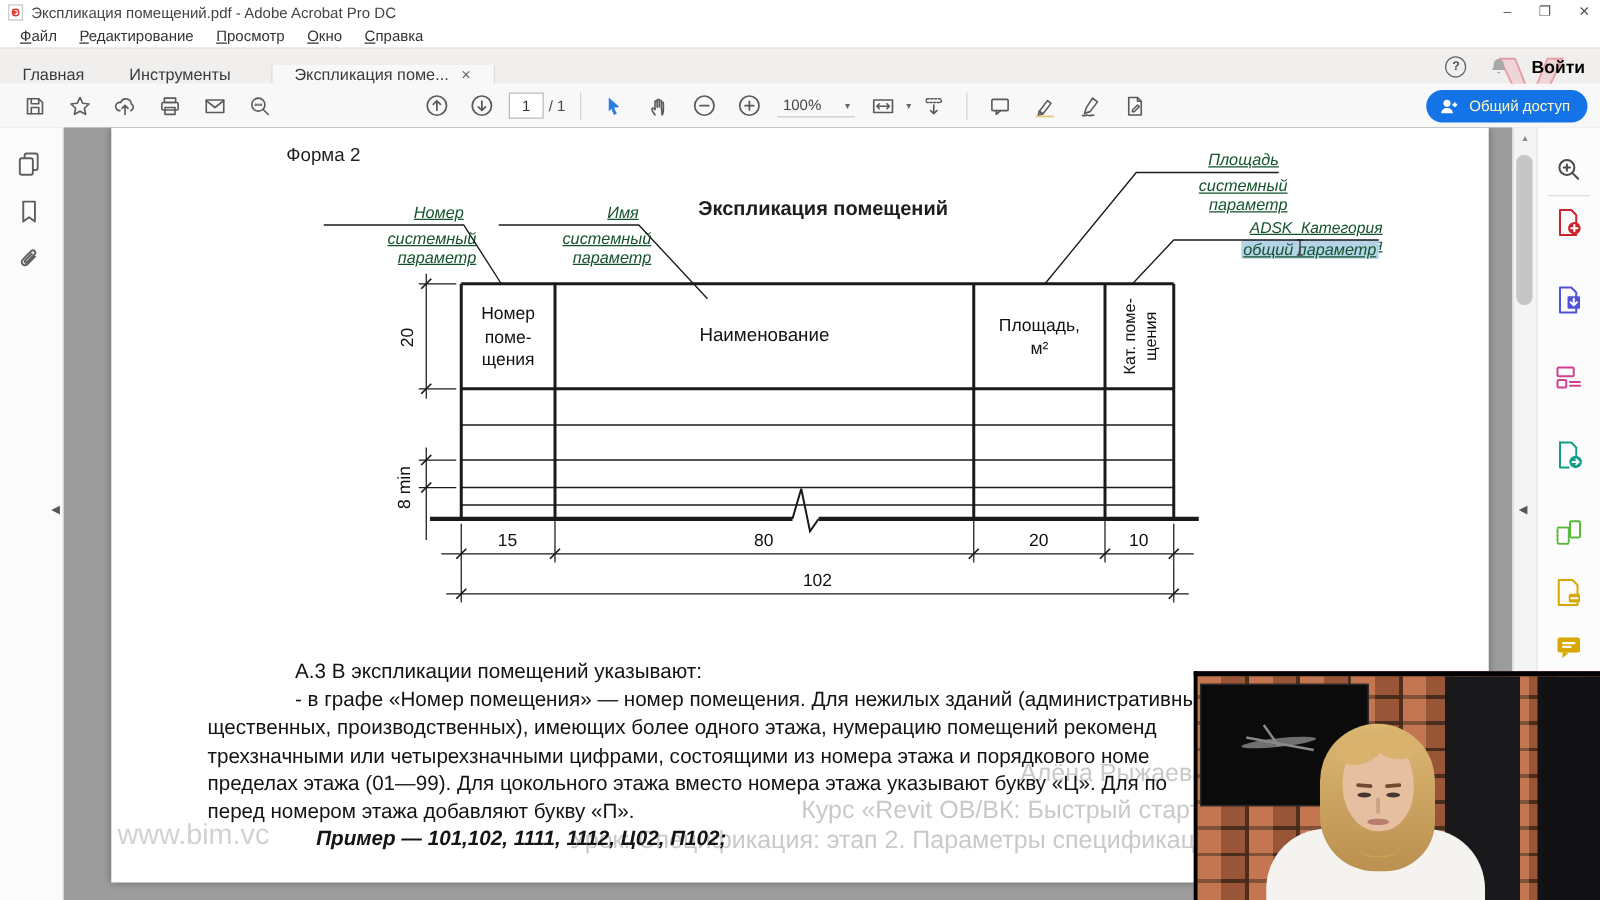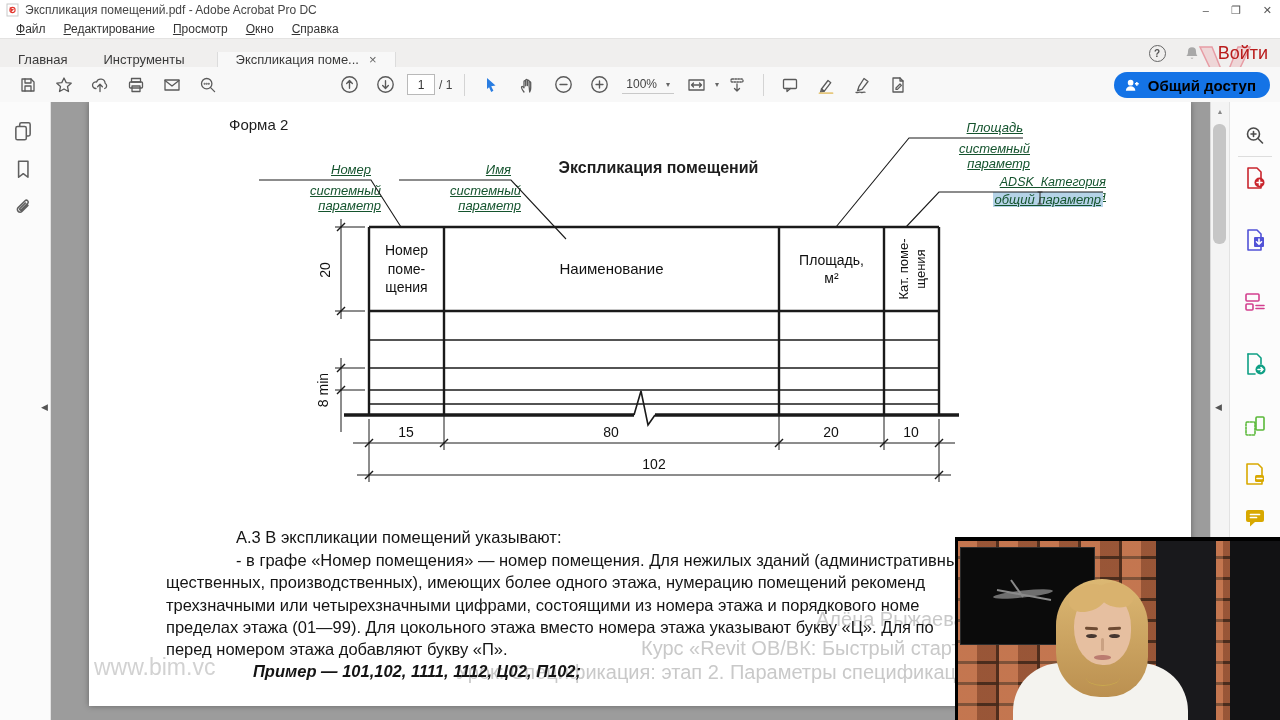--- a/index.html
+++ b/index.html
@@ -20,37 +20,37 @@
   .menu-item::first-letter{text-decoration:underline;}
 
   
   .tabbar{height:28px;background:#f0efee;border-top:1px solid #e4e3e2;display:flex;align-items:flex-end;position:relative;}
   .tab{font-size:13px;color:#3a3a3a;display:flex;align-items:center;padding:0 18px;}
   .tab.doc{background:#f8f8f8;border-left:1px solid #dcdcdc;border-right:1px solid #dcdcdc;margin-left:14px;gap:10px;}
   .tab .x{color:#666;font-size:13px;}
   .tabbar-right{position:absolute;right:12px;top:0;height:28px;display:flex;align-items:center;gap:18px;}
   .help-circle{width:15px;height:15px;border:1.4px solid #666;border-radius:50%;font-size:10px;color:#555;
                display:flex;align-items:center;justify-content:center;font-weight:bold;}
-  .signin{font-size:18px;color:#b91c1c;}
+  .signin{font-size:14px;color:#000000;font-weight:bold;}
   .v-logo{position:absolute;right:28px;top:6px;opacity:.55;z-index:0;}
 
   
   .toolbar{height:35px;background:#f8f8f8;border-bottom:1px solid #cfcfcf;display:flex;align-items:center;
            padding-left:10px;position:relative;}
   .tbtn{width:26px;height:26px;display:flex;align-items:center;justify-content:center;margin:0 5px;}
   .tbtn svg{stroke:#5a5a5a;fill:none;stroke-width:1.3;stroke-linecap:round;stroke-linejoin:round;}
   .tsep{width:1px;height:22px;background:#d4d4d4;margin:0 8px;}
   .page-box{width:26px;height:19px;border:1px solid #b9b9b9;background:#fff;font-size:12px;color:#333;
             display:flex;align-items:center;justify-content:center;margin:0 4px;}
   .page-total{font-size:12px;color:#444;margin-right:4px;}
-  .zoom-ctl{font-size:12px;color:#444;display:flex;align-items:center;gap:9px;border-bottom:1px solid #c9c9c9;
+  .zoom-ctl{font-size:12px;color:#444;display:flex;align-items:center;gap:19px;border-bottom:1px solid #c9c9c9;
             padding:2px 4px;margin:3px 5px;}
   .caret{font-size:8px;color:#666;}
-  .share-btn{position:absolute;right:10px;top:5px;height:26px;border-radius:13px;background:#1473e6;color:#000000;
-             font-size:15px;display:flex;align-items:center;gap:7px;padding:0 14px 0 10px;font-weight:bold;}
+  .share-btn{position:absolute;right:10px;top:5px;height:26px;border-radius:13px;background:#1473e6;color:#fef9c3;
+             font-size:12px;display:flex;align-items:center;gap:7px;padding:0 14px 0 10px;}
 
   
   .workspace{position:absolute;top:102px;left:0;width:1280px;height:618px;display:flex;}
   .left-rail{width:50px;background:#fbfbfb;border-right:1px solid #e2e2e2;position:relative;}
   .rail-ic{position:absolute;left:12px;width:24px;height:24px;}
   .rail-ic svg{stroke:#5f5f5f;fill:none;stroke-width:1.4;stroke-linecap:round;stroke-linejoin:round;}
   .collapse{position:absolute;font-size:9px;color:#555;}
 
   .doc-bg{flex:1;background:#9c9c9c;position:relative;overflow:hidden;}
   .pdfpage{position:absolute;left:38px;top:0;width:1102px;height:604px;background:#ffffff;

